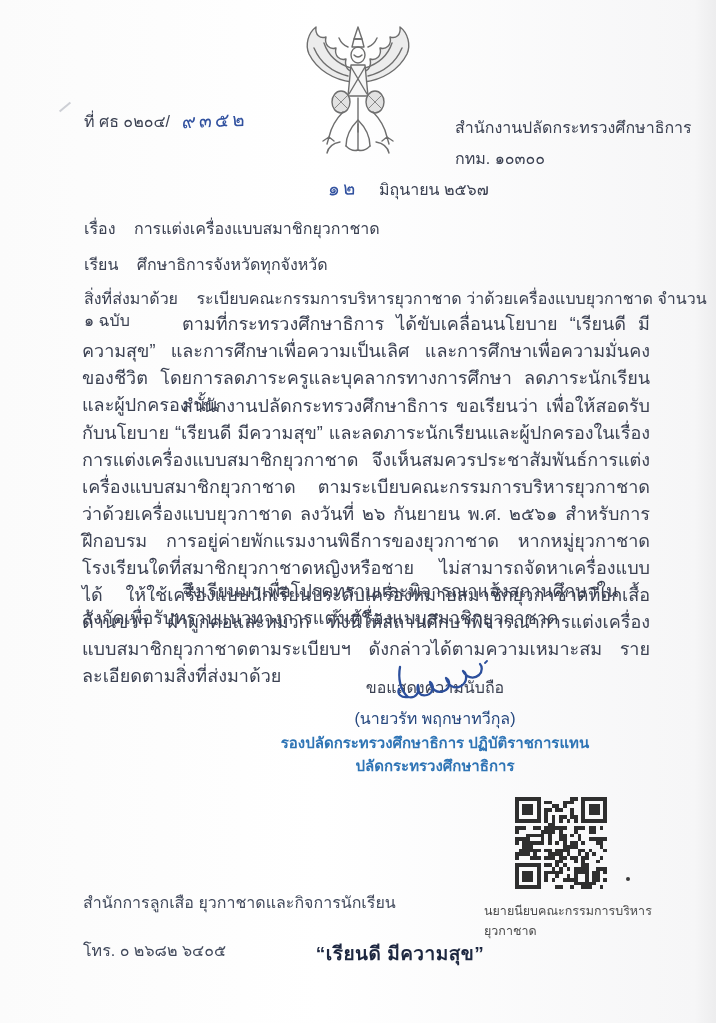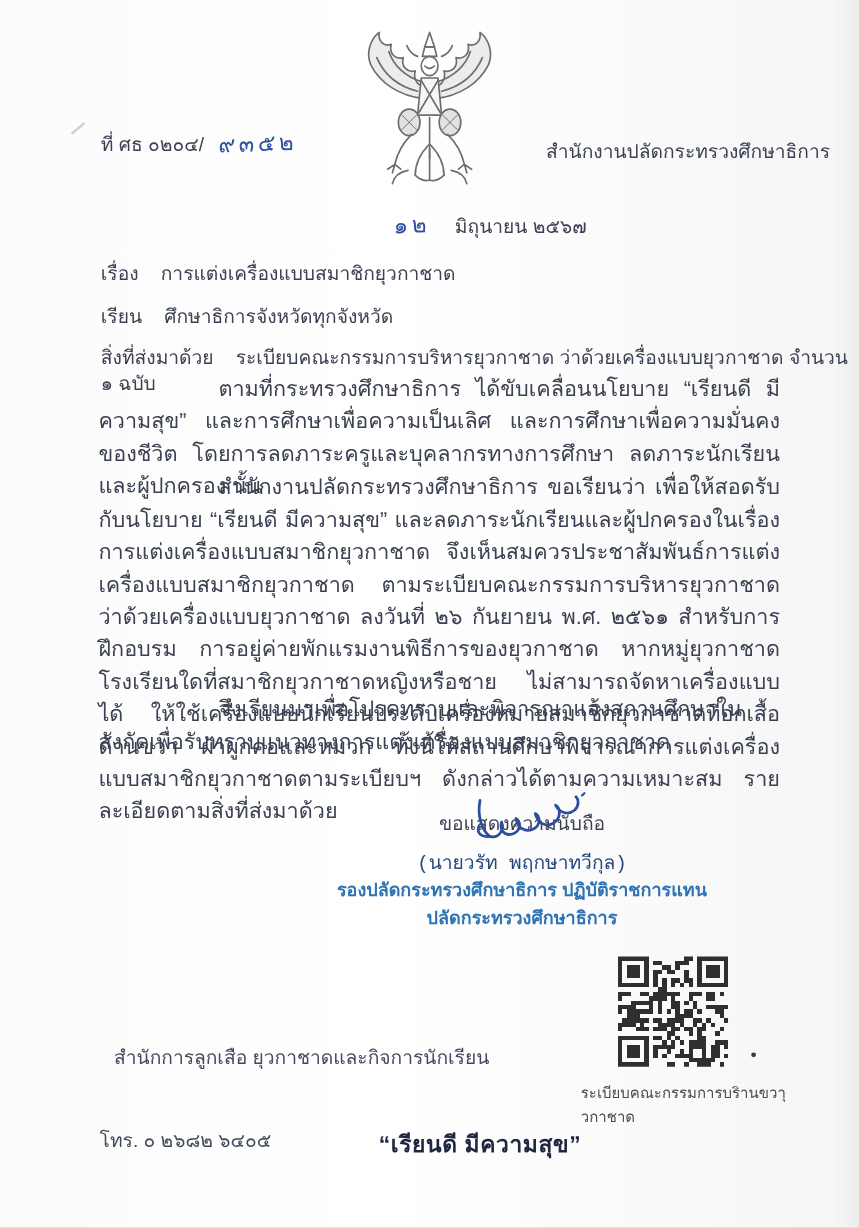--- a/index.html
+++ b/index.html
@@ -33,21 +33,21 @@
     transform:rotate(-2deg) skewX(-4deg);
   }
   .para{
     width:568px;
     font-size:18px;
     line-height:27px;
     text-indent:100px;
     text-align:justify;
   }
   .center{text-align:center;}
-  .stamp1{color:var(--name-blue);font-size:16px;font-family:Liberation Mono, monospace;}
+  .stamp1{color:var(--name-blue);font-size:16px;}
   .stamp2{color:var(--stamp-blue);font-size:15px;font-weight:bold;line-height:23px;}
   .slogan{
     font-size:19px;font-weight:bold;color:var(--slogan-navy);letter-spacing:.5px;text-align:center;
   }
   .qr-caption{font-size:12.5px;color:#4c4c4c;}
   .footer-line{font-size:16px;color:#424a5c;}
   .ink-dot{width:4px;height:4px;border-radius:50%;background:#3a3a3a;}
   .scan-mark{
     width:14px;height:2px;background:#b9bcc4;transform:rotate(-40deg);opacity:.7;
   }
@@ -101,20 +101,21 @@
       <path d="M70,74 L70,108"></path>
       <path d="M70,96 C62,104 58,113 58,122 M70,96 C78,104 82,113 82,122 M70,100 L70,126"></path>
       <path d="M58,122 q6,6 12,4 M82,122 q-6,6 -12,4"></path>
 
       <path d="M52,118 q-11,2 -13,11 M88,118 q11,2 13,11"></path>
     </svg>
   </div>
 
   <div class="abs t16" style="left:455px;top:112px;line-height:31px;">
     <div>สำนักงานปลัดกระทรวงศึกษาธิการ</div>
+    <div>กทม. ๑๐๓๐๐</div>
   </div>
 
   <div class="abs t16" style="left:328px;top:176px;">
     <span class="hand">๑๒</span>
     <span style="margin-left:16px;text-align:center;">มิถุนายน ๒๕๖๗</span>
   </div>
 
   <div class="abs t16" style="left:84px;top:218px;">
     <span class="label-gap">เรื่อง</span>
     <span>การแต่งเครื่องแบบสมาชิกยุวกาชาด</span>
@@ -454,20 +455,20 @@
         <rect x="11" y="24" width="1" height="1" fill="#2f2f2f"></rect>
         <rect x="12" y="24" width="1" height="1" fill="#2f2f2f"></rect>
         <rect x="15" y="24" width="1" height="1" fill="#2f2f2f"></rect>
         <rect x="18" y="24" width="1" height="1" fill="#2f2f2f"></rect>
         <rect x="19" y="24" width="1" height="1" fill="#2f2f2f"></rect>
         <rect x="20" y="24" width="1" height="1" fill="#2f2f2f"></rect>
         <rect x="23" y="24" width="1" height="1" fill="#2f2f2f"></rect>
       </svg>
     </div>
   <div class="abs ink-dot" style="left:626px;top:877px;"></div>
-  <div class="abs qr-caption" style="left:484px;top:901px;width:180px;">ระเบียบคณะกรรมการบริานขวาุวกาชาด</div>
-
-  <div class="abs footer-line" style="left:83px;top:869px;margin-left:12px;">สำนักการลูกเสือ ยุวกาชาดและกิจการนักเรียน</div>
+  <div class="abs qr-caption" style="left:484px;top:901px;width:180px;">นยายนียบคณะกรรมการบริหารยุวกาชาด</div>
+
+  <div class="abs footer-line" style="left:83px;top:890px;">สำนักการลูกเสือ ยุวกาชาดและกิจการนักเรียน</div>
   <div class="abs footer-line" style="left:83px;top:938px;">โทร. ๐ ๒๖๘๒ ๖๔๐๕</div>
 
   <div class="abs slogan center" style="left:280px;top:938px;width:240px;">“เรียนดี มีความสุข”</div>
 
 </div>
 
 </body></html>

